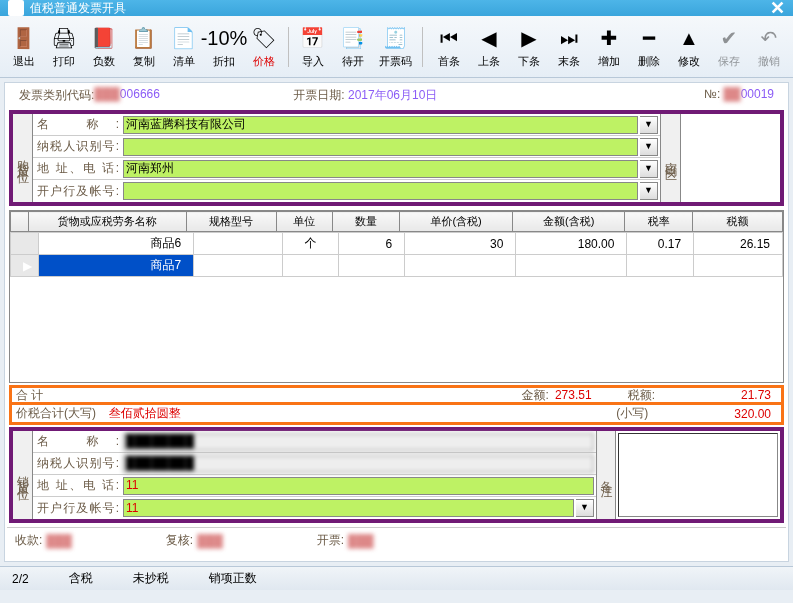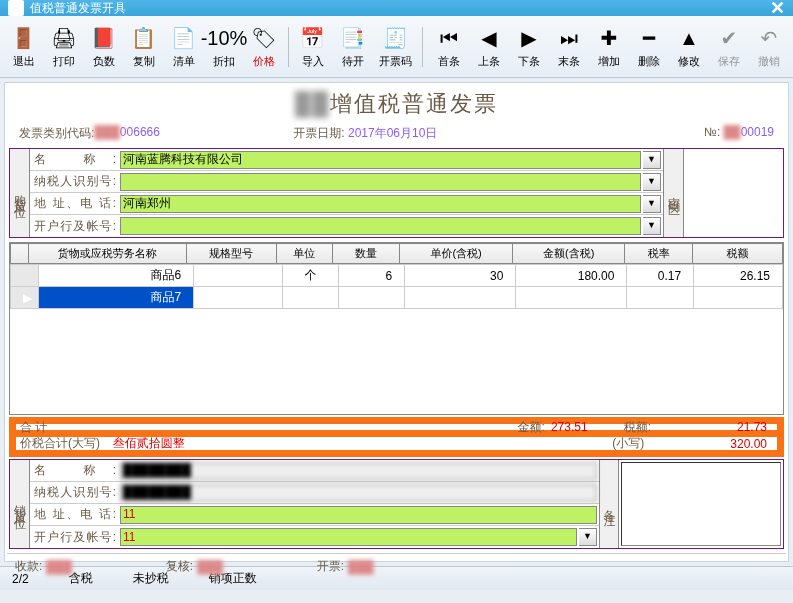--- a/index.html
+++ b/index.html
@@ -13,21 +13,21 @@
 .tool.red span:last-child{color:#d00}
 .tool.disabled{opacity:.4}
 .sep{width:1px;height:40px;background:#c0c0c0;margin:0 4px}
 .gap{flex:1}
 .main{background:#fff;margin:4px;border:1px solid #c8d4e0;height:480px;padding:2px;position:relative}
 .banner{text-align:center;font-size:22px;color:#6b5b47;letter-spacing:2px;padding:4px 0;font-family:"KaiTi","STKaiti",serif}
 .banner .blur{filter:blur(3px);color:#999}
 .meta{display:flex;padding:2px 12px;font-size:12px;color:#6b5b47}
 .meta .red{color:#8b5cf6}
 .meta .blur2{filter:blur(2px);color:#d88}
-.buyer{display:flex;margin:4px 2px;border:1px solid #701a75}
+.buyer{display:flex;margin:4px 2px;border:4px solid #701a75}
 .vlabel{width:20px;background:#f0f0f0;display:flex;align-items:center;justify-content:center;writing-mode:vertical-rl;text-orientation:upright;font-size:12px;color:#6b5b47;border-right:1px solid #888;letter-spacing:4px}
 .fields{flex:1}
 .frow{display:flex;align-items:center;height:22px;border-bottom:1px solid #ccc}
 .frow:last-child{border-bottom:none}
 .flabel{width:90px;text-align:justify;text-align-last:justify;padding:0 4px;color:#6b5b47;font-size:12px}
 .flabel::after{content:":"}
 .finput{flex:1;height:18px;border:1px solid #888;margin-right:2px;padding:0 2px;font-size:12px;background:#bef264}
 .red-txt{color:#d00}
 .dd{width:18px;height:18px;border:1px solid #888;background:linear-gradient(#fff,#ddd);text-align:center;line-height:14px;font-size:9px;margin-right:2px;cursor:pointer;border-left:none}
 .codebox{width:100px;border-left:1px solid #888;background:#fff}
@@ -36,21 +36,21 @@
 .grid th{background:linear-gradient(#f8f8f8,#e8e8e8);border:1px solid #888;padding:2px;font-weight:normal;font-size:11px}
 .grid td{border:1px solid #ccc;padding:2px 12px;height:18px;text-align:right}
 .grid td:first-child{text-align:left}
 .grid td:nth-child(3){text-align:center}
 .grid td:nth-child(4){text-align:center}
 .rh{width:16px;background:#e8e8e8;border-right:1px solid #888}
 .sel-row td{color:#fff}
 .sel-row td:nth-child(2){background:#0050c8;color:#fff}
 .gridbody{height:150px;background:#fff;overflow:auto}
 .totals{margin:2px;font-size:12px}
-.trow{display:flex;border:7px solid #f97316;height:20px;align-items:center;padding:0 4px}
+.trow{display:flex;border:3px solid #f97316;height:20px;align-items:center;padding:0 4px}
 .trow:nth-child(2){border-top:none}
 .trow span{color:#6b5b47}
 .trow .red{color:#d00;padding:0 6px}
 .spacer{flex:1}
 .footrow{display:flex;padding:4px 8px;font-size:12px;color:#6b5b47;align-items:center;border-top:1px solid #ccc;margin-top:2px}
 .footrow .blur2{filter:blur(2px);color:#d88;padding:0 4px}
 .status{background:linear-gradient(#f0f4f8,#e0e8f0);height:24px;display:flex;align-items:center;padding:0 12px;font-size:12px;border-top:1px solid #b8c8d8;gap:40px}
 </style>
 </head>
 <body>
@@ -137,23 +137,20 @@
       <div class="tool-icon">✔</div>
       <span>保存</span>
     </div>
     <div class="tool disabled">
       <div class="tool-icon">↶</div>
       <span>撤销</span>
     </div>
   </div>
 
 <div class="main">
-  <div class="banner">
-    <span class="blur">██</span><span>增值税普通发票</span>
-  </div>
   <div class="meta">
     <span>发票类别代码:</span>
     <span class="blur2">███</span><span class="red">006666</span>
     <span style="flex:1"></span>
     <span>开票日期:</span>&nbsp;
     <span class="red">2017年06月10日</span>
     <span style="flex:2"></span>
     <span>№:</span>&nbsp;
     <span class="blur2">██</span><span class="red">00019</span>
   </div>

